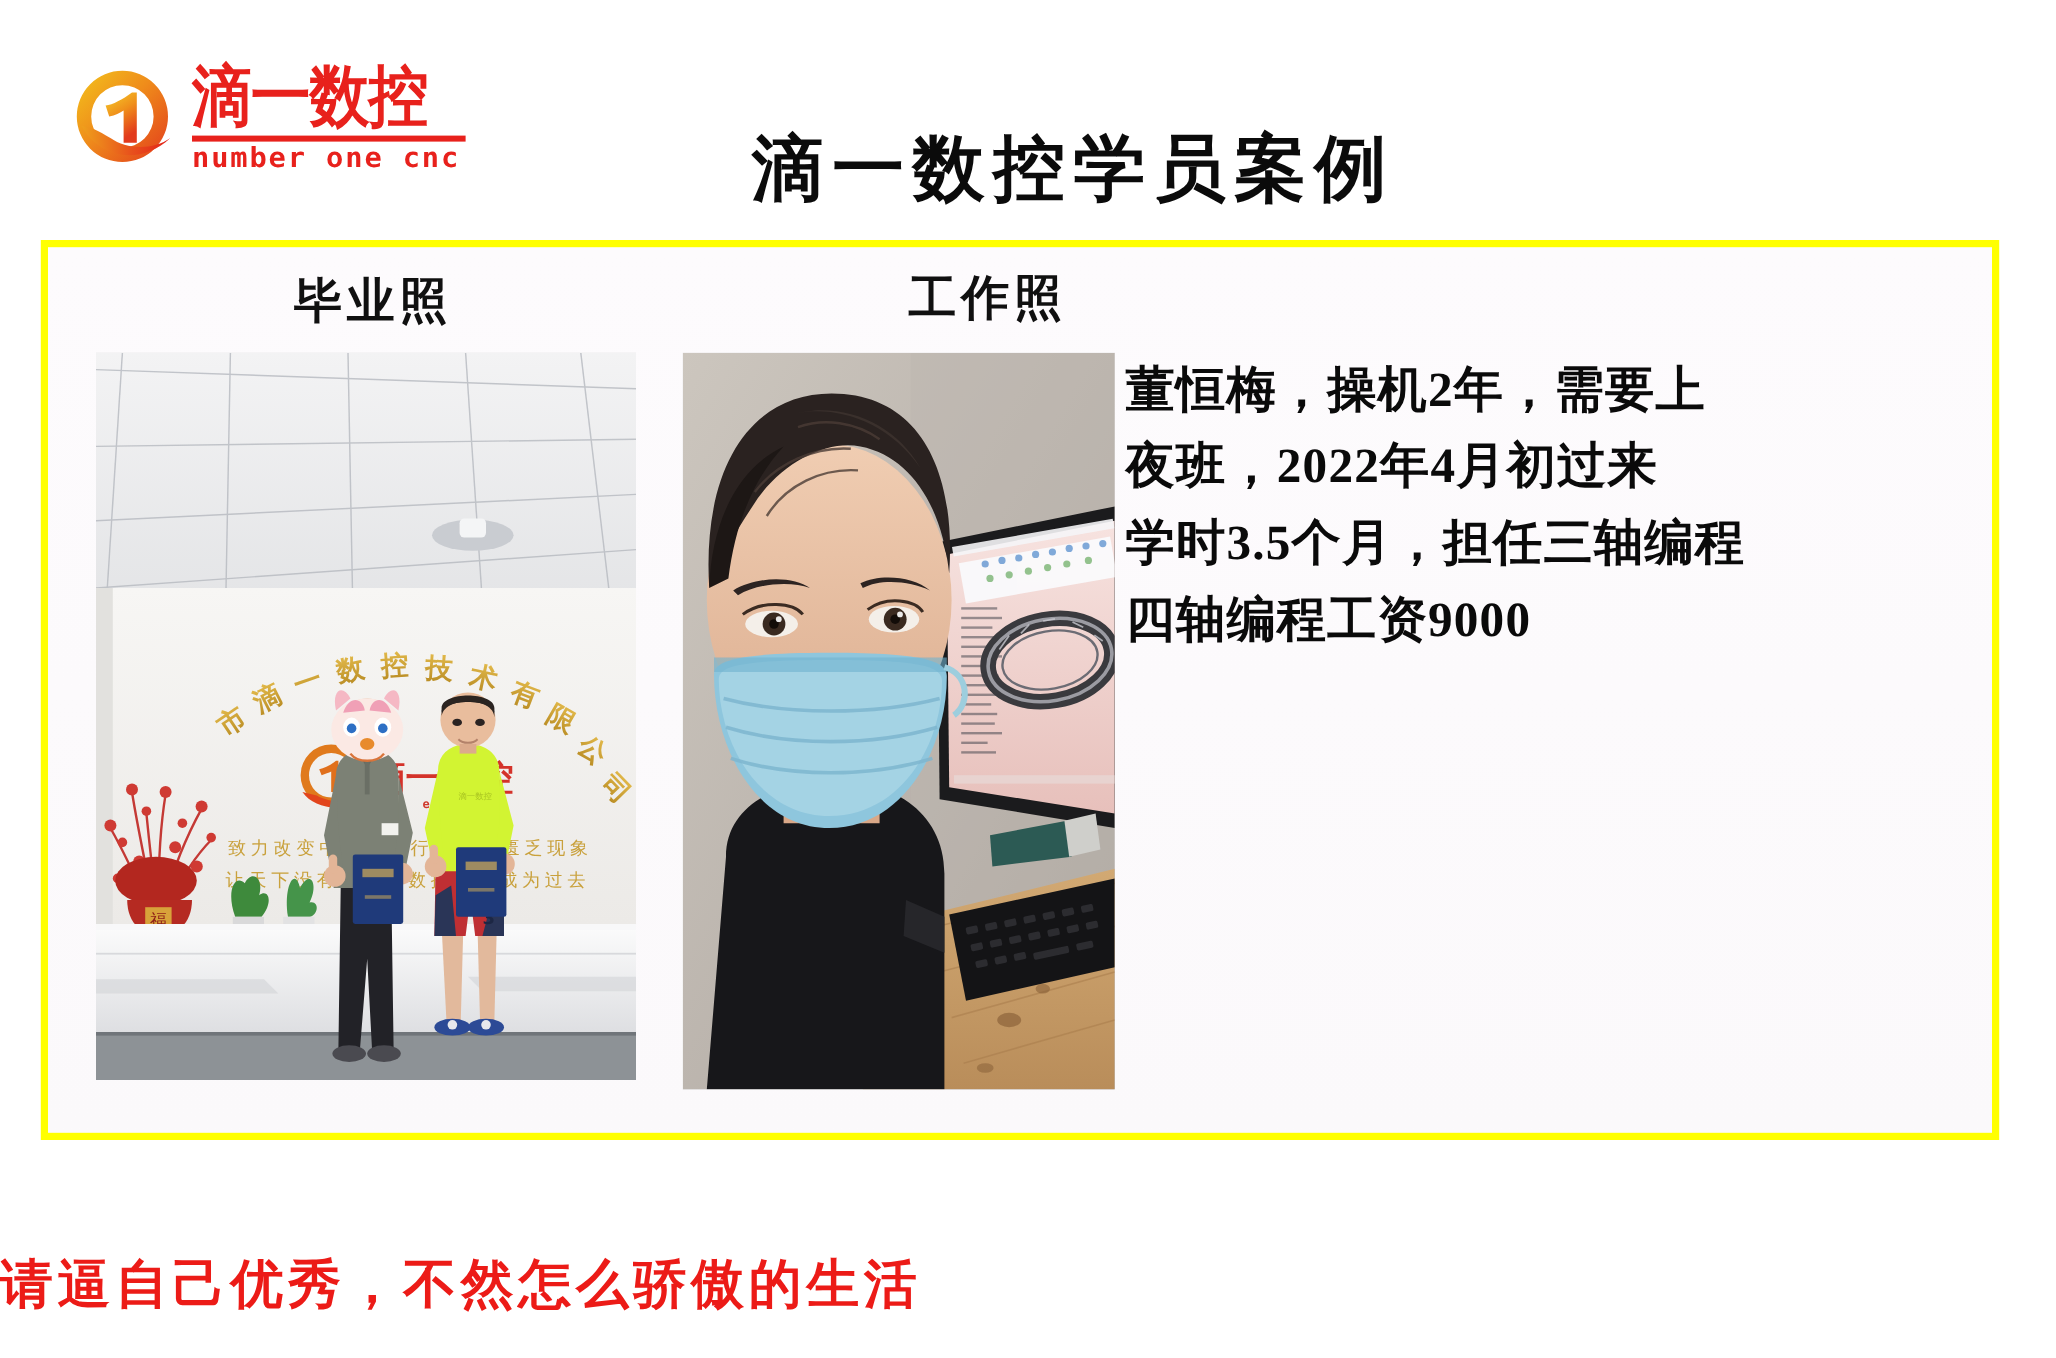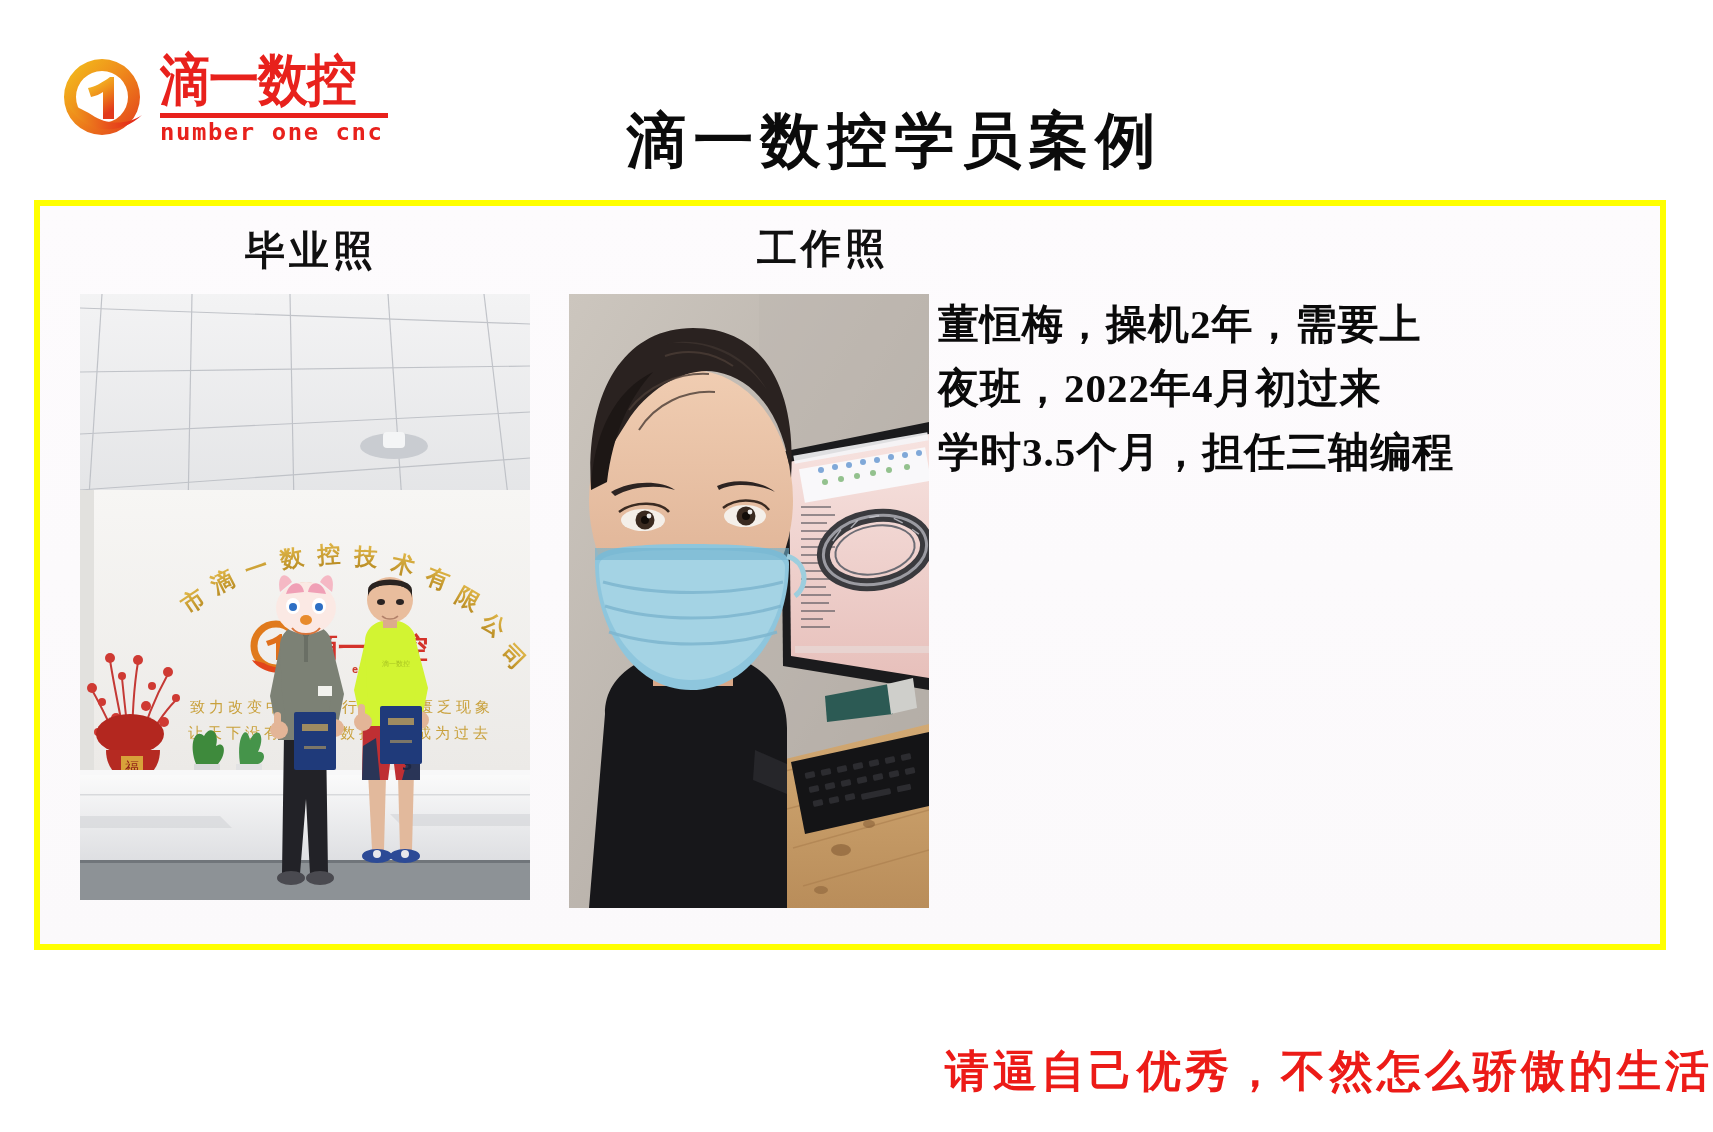--- a/index.html
+++ b/index.html
@@ -117,21 +117,21 @@
     line-height:64px;
     color:#0a0a0a;
     letter-spacing:1px;
   }
   .bio-line{white-space:nowrap;}
 
   
   .slogan{
     position:absolute;
     left:0;right:0;top:1044px;
-    text-align:right;
+    text-align:left;
     font-family:"DejaVu Sans","Liberation Sans",sans-serif;
     font-weight:bold;
     font-size:44px;
     line-height:54px;
     color:#ec1b17;
     letter-spacing:4px;
   }
 </style>
 </head>
 <body>
@@ -543,18 +543,19 @@
 
         <path d="M218 262 C238 268 240 292 226 302" stroke="#9dcede" stroke-width="5" fill="none"></path>
       </g>
     </svg>
   </div>
 
   <div class="bio">
     <div class="bio-line">董恒梅，操机2年，需要上</div>
     <div class="bio-line">夜班，2022年4月初过来</div>
     <div class="bio-line">学时3.5个月，担任三轴编程</div>
+    <div class="bio-line">四轴编程工资9000</div>
   </div>
 
  </div>
 </div>
 
 <div class="slogan">请逼自己优秀，不然怎么骄傲的生活</div>
 
 </body></html>

